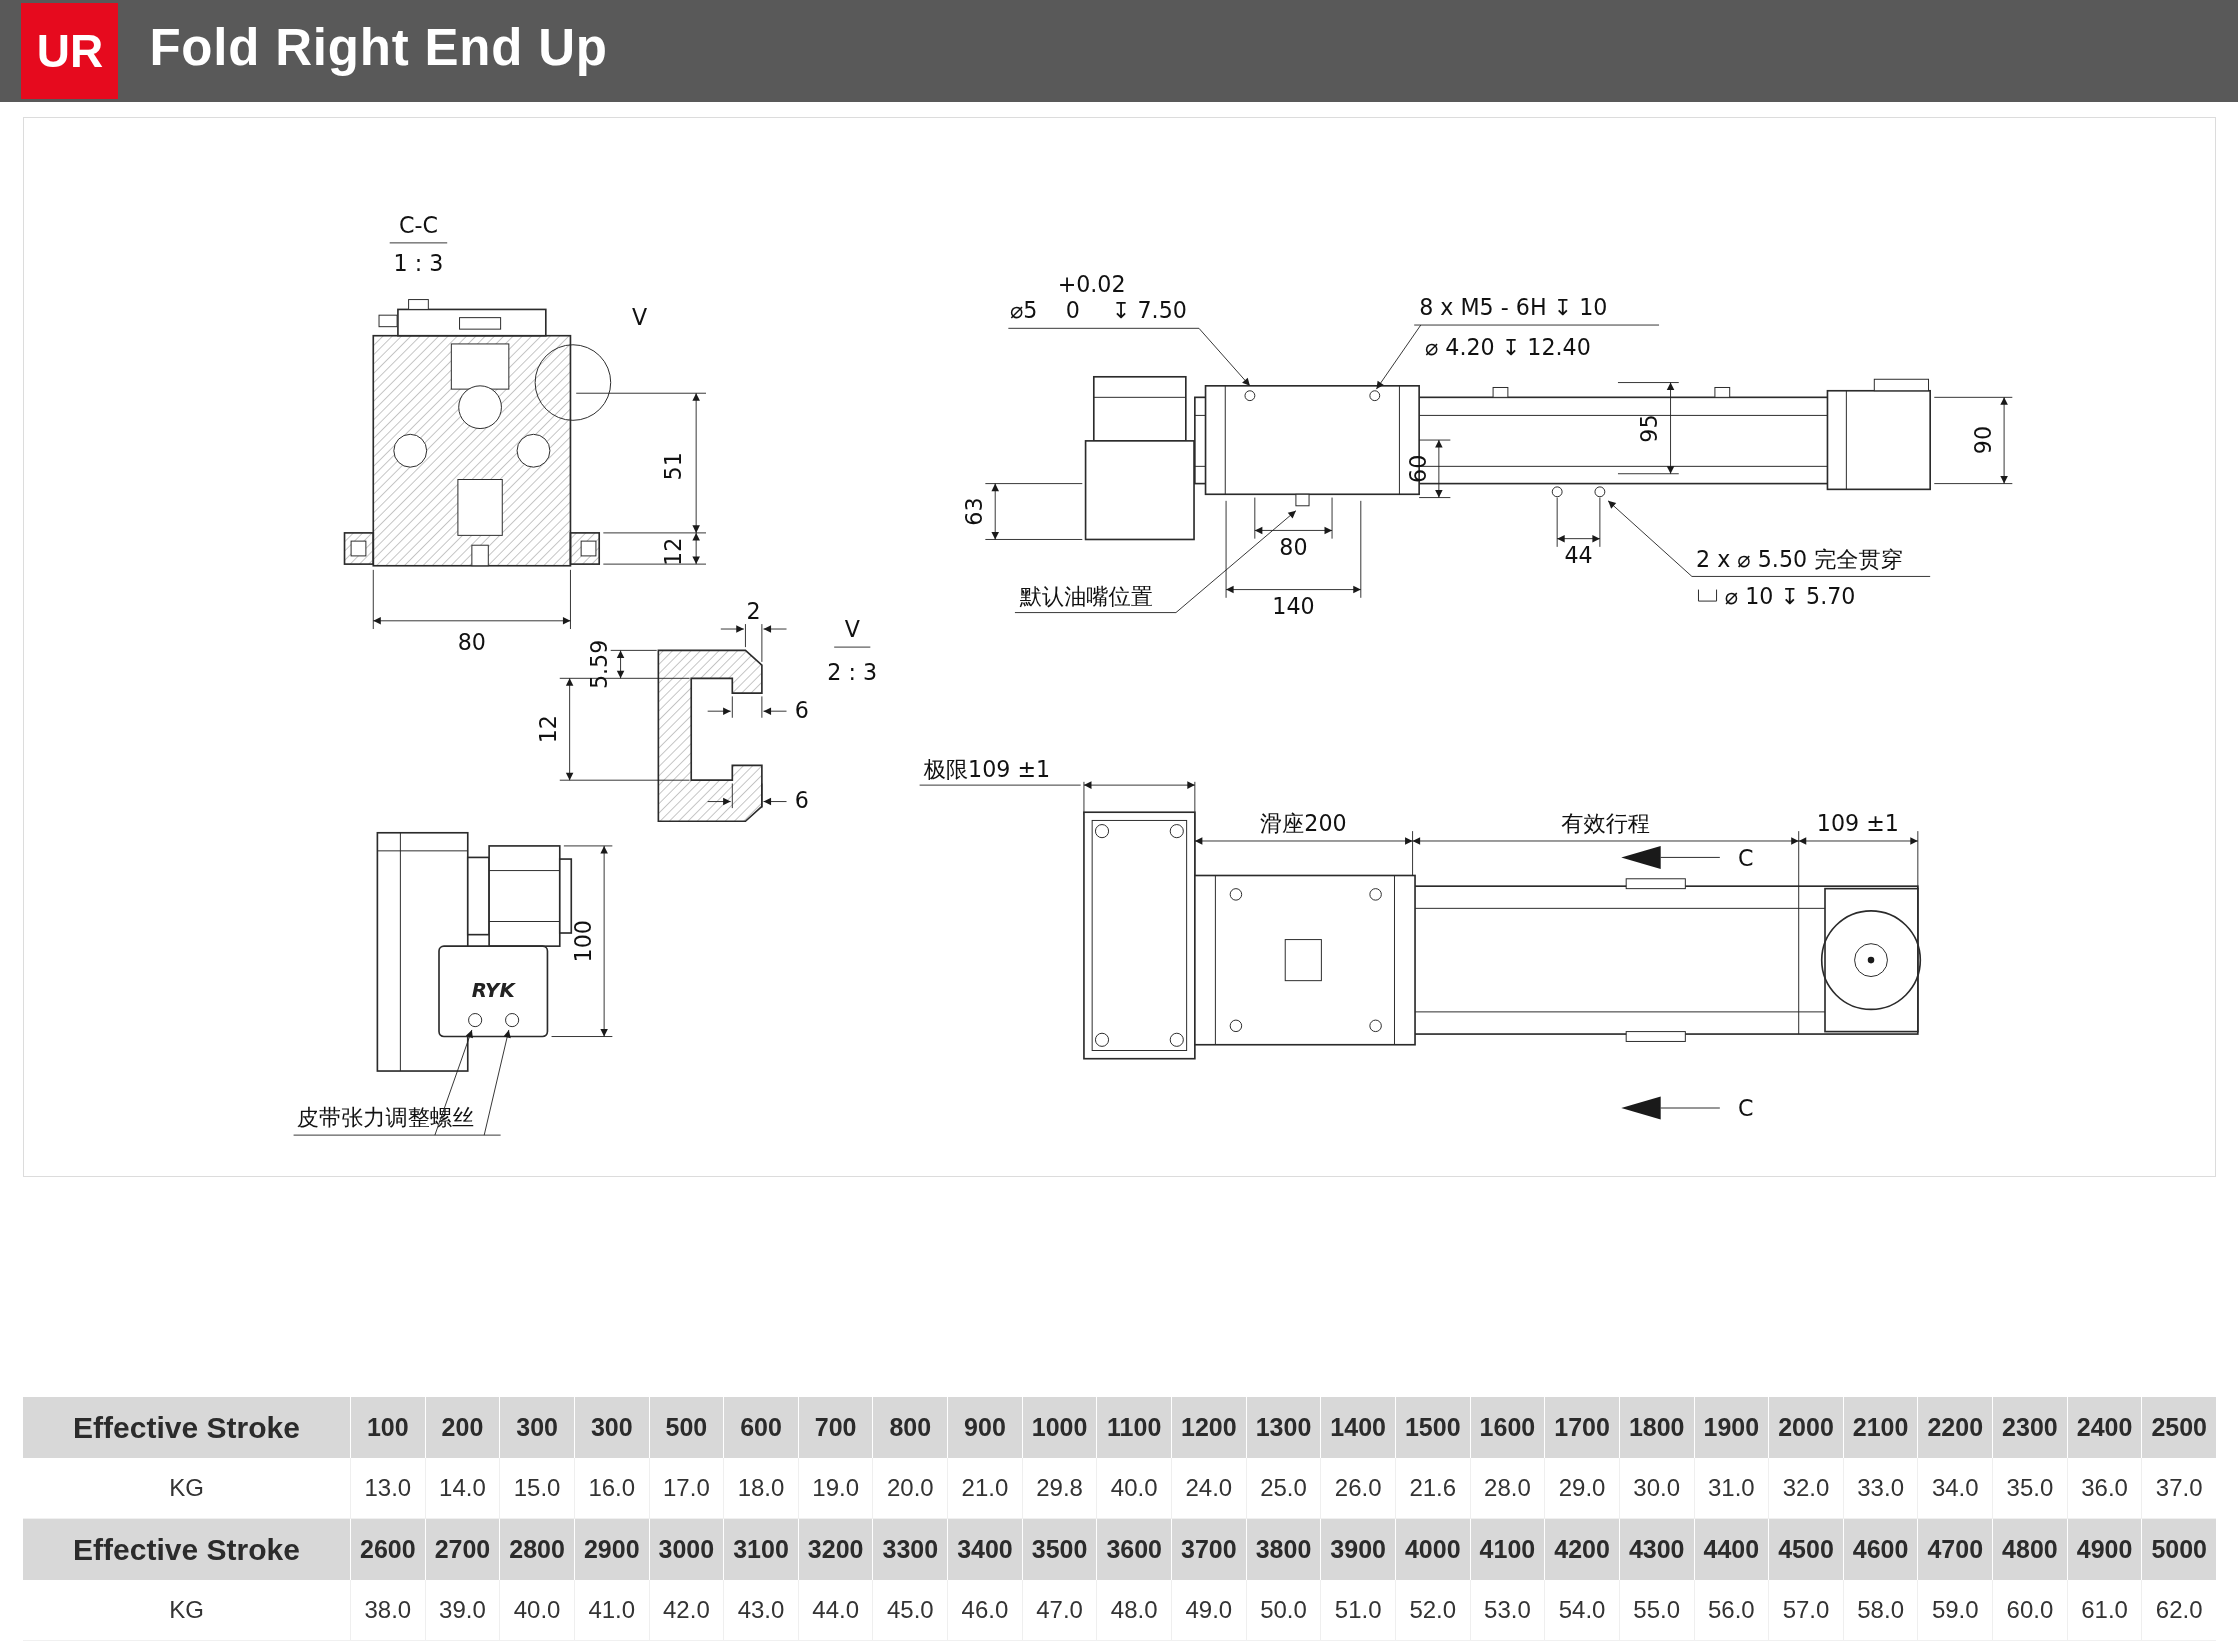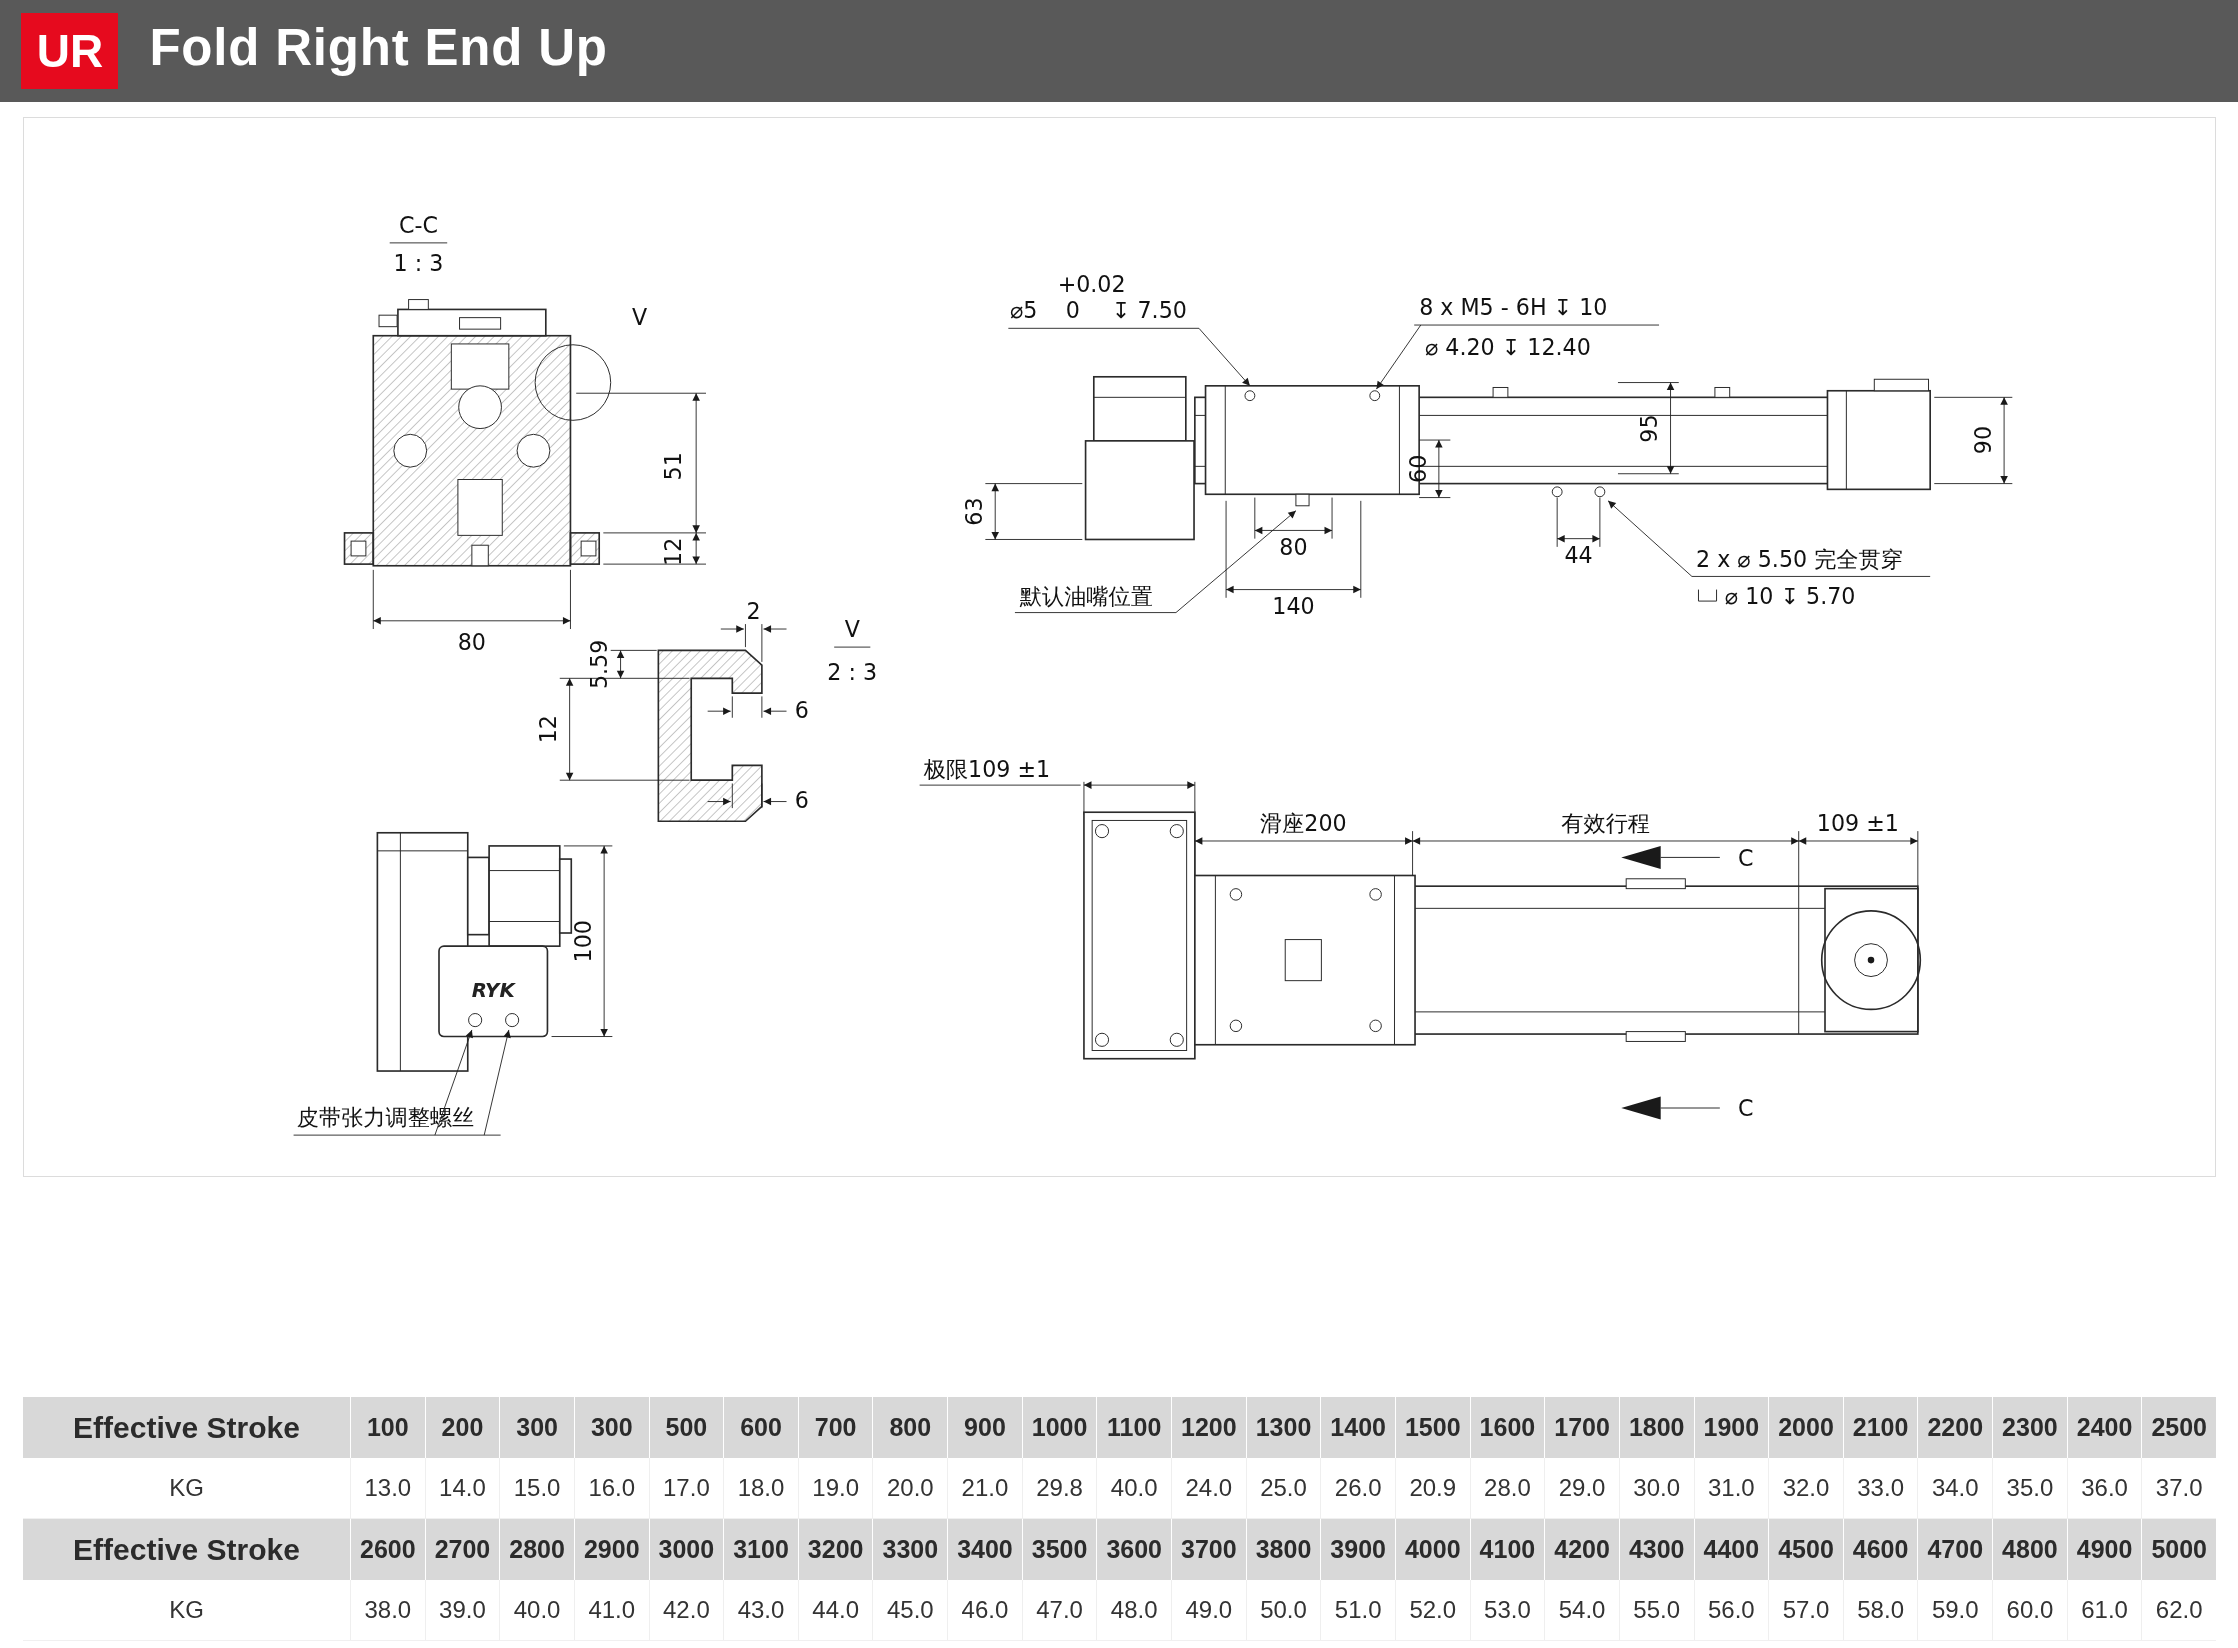--- a/index.html
+++ b/index.html
@@ -3,21 +3,21 @@
 <meta charset="utf-8">
 <style>
   *{box-sizing:border-box}
   html,body{margin:0;padding:0}
   body{width:2239px;height:1649px;position:relative;background:#fff;
        font-family:"Liberation Sans",sans-serif;overflow:hidden}
 
   
   .titlebar{position:absolute;left:0;top:0;right:0;height:102px;background:#595959;
             display:flex;align-items:center}
-  .badge{margin-left:21.4px;width:97px;height:76px;background:#e60a1e;color:#fff;
+  .badge{margin-left:21.4px;width:97px;height:96px;background:#e60a1e;color:#fff;
          display:flex;align-items:center;justify-content:center;
          font-size:46px;font-weight:bold}
   .title{margin:0 0 8px 31px;color:#fff;font-size:51px;font-weight:600;letter-spacing:0.8px}
 
   
   .drawing-area{position:absolute;left:23px;top:117px;width:2193px;height:1060px;
                 border:0.8px solid #dcdcdc;background:#fff}
   .drawing-area svg{display:block}
   .t{font-family:"DejaVu Sans",sans-serif;font-size:27px;fill:#111}
   .brand{font-family:"DejaVu Sans",sans-serif;font-size:24px;font-style:italic;
@@ -344,21 +344,21 @@
             <div class="cell val">17.0</div>
             <div class="cell val">18.0</div>
             <div class="cell val">19.0</div>
             <div class="cell val">20.0</div>
             <div class="cell val">21.0</div>
             <div class="cell val">29.8</div>
             <div class="cell val">40.0</div>
             <div class="cell val">24.0</div>
             <div class="cell val">25.0</div>
             <div class="cell val">26.0</div>
-            <div class="cell val">20.9</div>
+            <div class="cell val">21.6</div>
             <div class="cell val">28.0</div>
             <div class="cell val">29.0</div>
             <div class="cell val">30.0</div>
             <div class="cell val">31.0</div>
             <div class="cell val">32.0</div>
             <div class="cell val">33.0</div>
             <div class="cell val">34.0</div>
             <div class="cell val">35.0</div>
             <div class="cell val">36.0</div>
             <div class="cell val">37.0</div>

